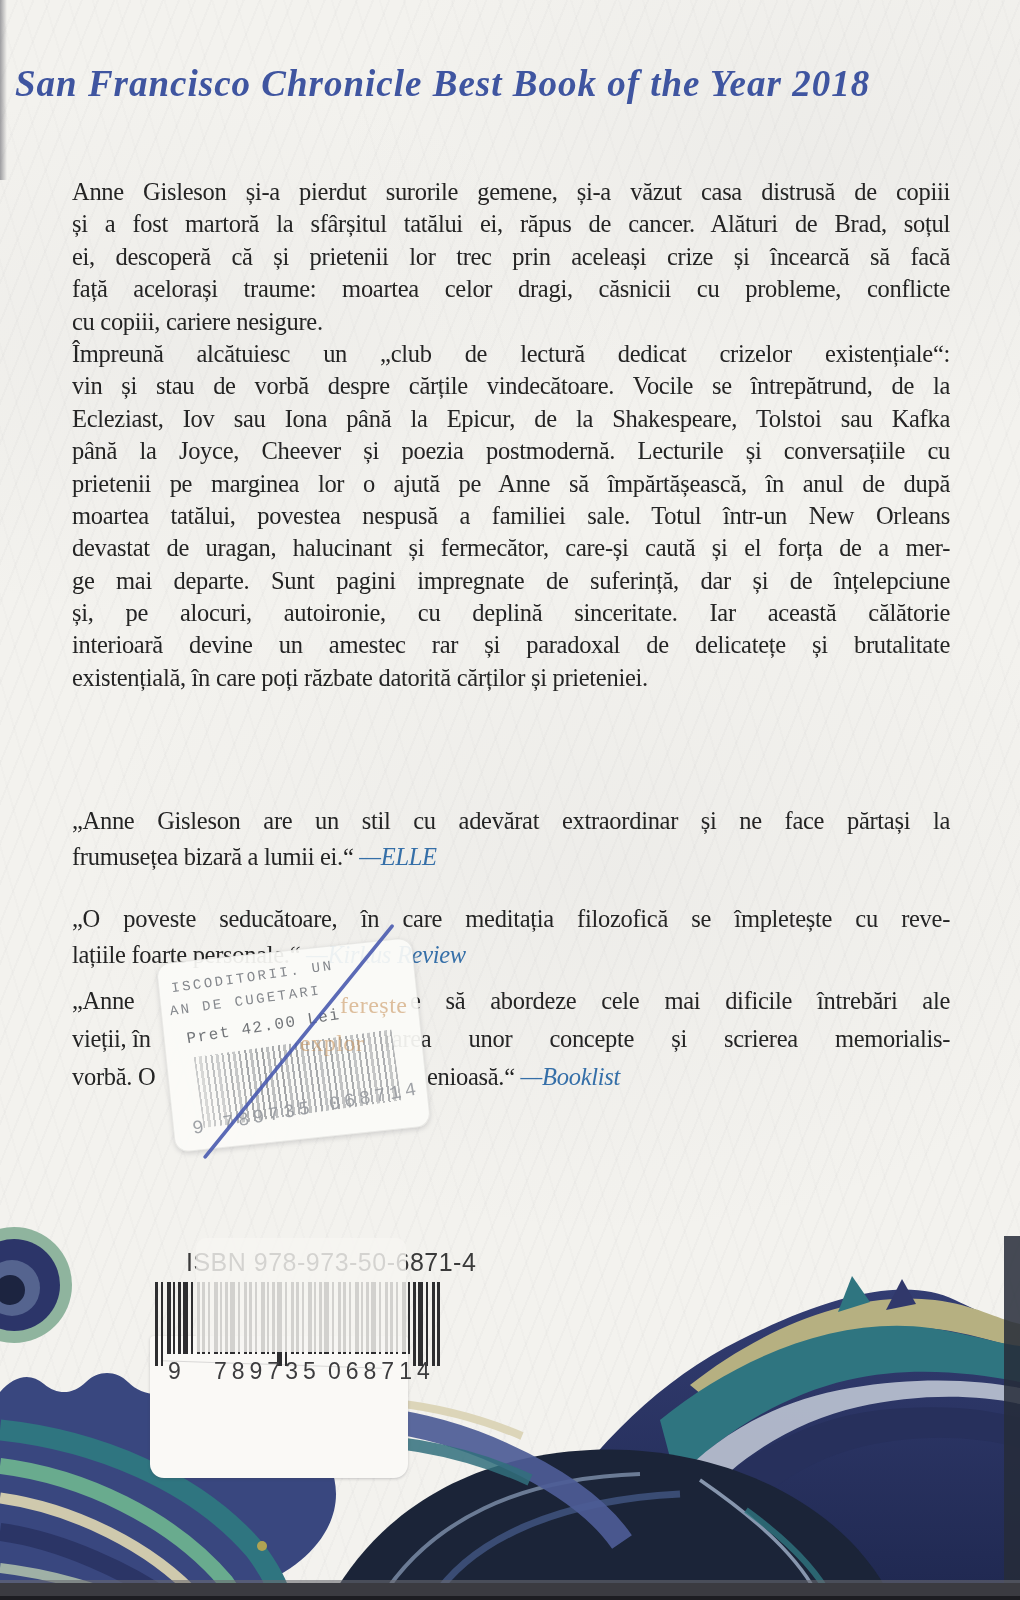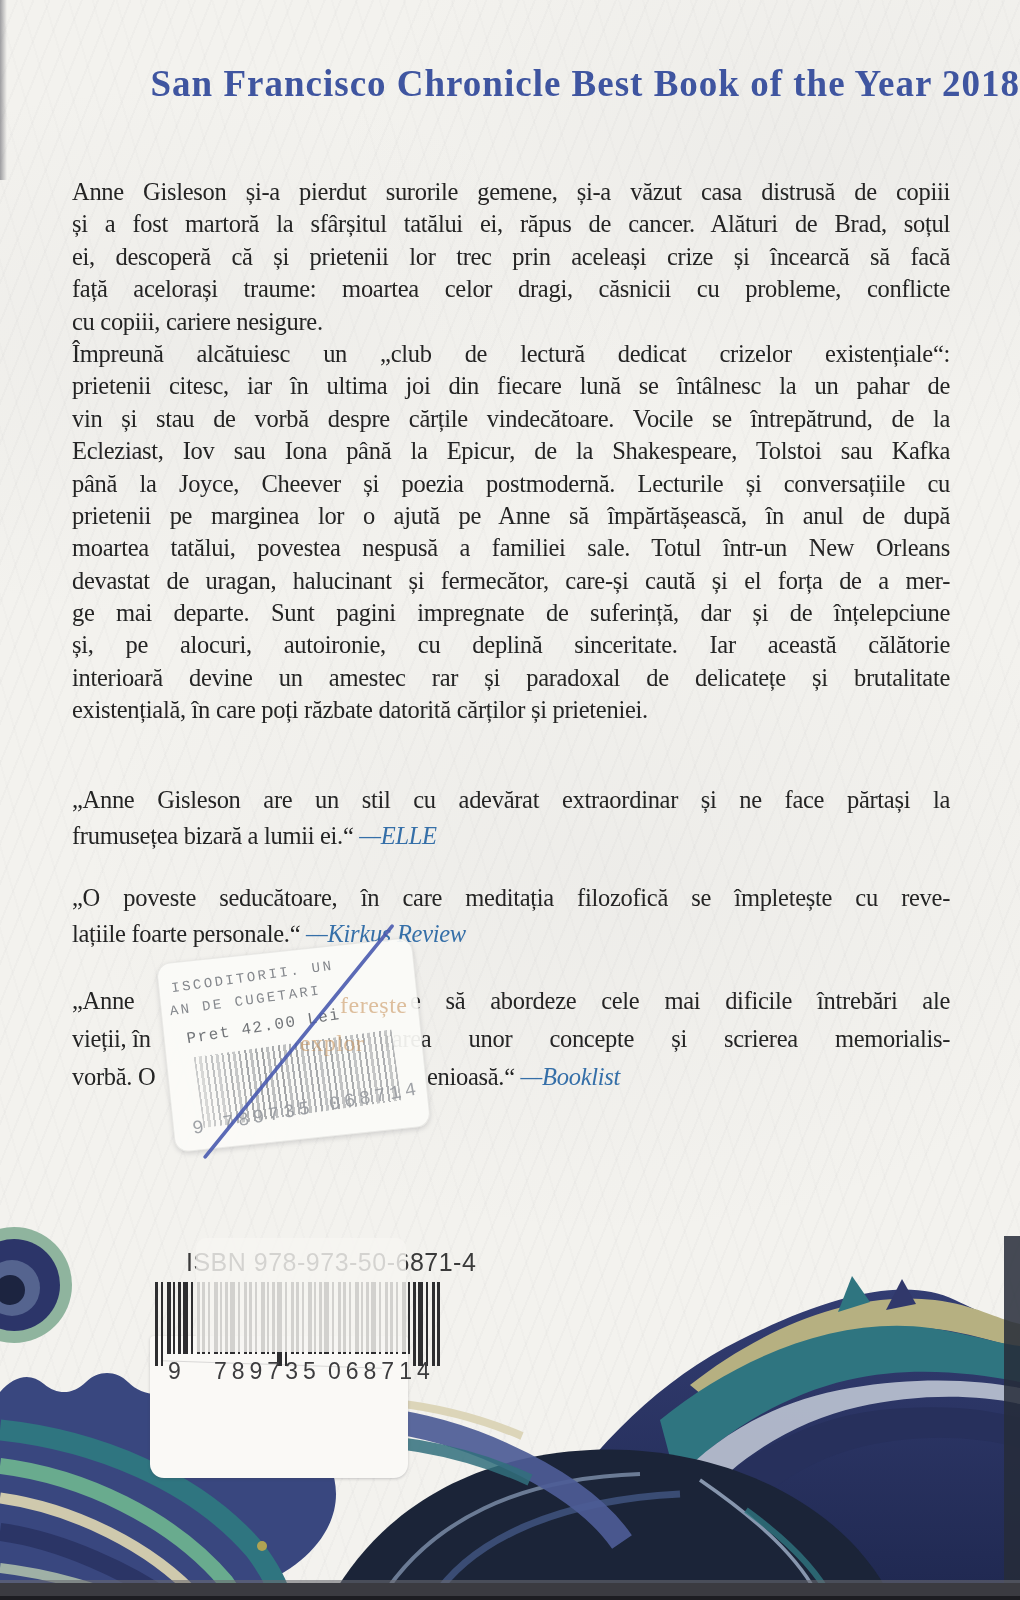--- a/index.html
+++ b/index.html
@@ -11,31 +11,31 @@
       radial-gradient(ellipse 900px 600px at 60% 55%, rgba(130,130,140,0.05), transparent 60%),
       repeating-linear-gradient(112deg, rgba(120,120,128,0.035) 0 2px, transparent 2px 15px),
       repeating-linear-gradient(74deg, rgba(120,120,128,0.025) 0 2px, transparent 2px 23px),
       #f3f2ee;
     font-family:"Liberation Serif","DejaVu Serif",serif;
     color:#242424;
   }
   .edge-left{position:absolute;left:0;top:0;width:7px;height:180px;
     background:linear-gradient(90deg,#7a7a80,rgba(122,122,128,0));opacity:.7;}
   .title{
-    position:absolute; top:62px; left:15px; right:0; text-align:right;
-    font-size:37px; letter-spacing:1px;
+    position:absolute; top:62px; left:15px; right:0; text-align:left;
+    font-style:italic; font-size:37px; letter-spacing:1px;
     color:#3f55a0; font-weight:600;
   }
   .bodytext{position:absolute; left:72px; width:878px; top:176px;
     font-size:24.5px; line-height:32.4px; letter-spacing:-0.3px;}
   .tline{text-align:justify; text-align-last:justify; height:32.4px; overflow:hidden;}
   .tline.last{text-align-last:left;}
   .quote{position:absolute; left:72px; width:878px; font-size:24.5px;
     line-height:36px; letter-spacing:-0.3px;}
-  .quote .jl{text-align:justify; text-align-last:justify;}
+  .quote .jl{text-align:justify; text-align-last:justify;margin-top:21px;}
   .src{color:#356fa8; font-style:italic;}
   .q3{position:absolute; left:72px; width:878px; font-size:24.5px; letter-spacing:-0.3px;}
   .q3line{position:relative; height:38px; line-height:38px;}
   .q3right{position:absolute; right:0; top:0;}
   .q3right.j{text-align:justify; text-align-last:justify;}
   .ghost{position:absolute; z-index:9; color:rgba(196,140,82,0.55);
     font-size:24px; letter-spacing:0.5px;text-align:right;}
   
   .sticker{
     position:absolute; left:165px; top:950px; width:255px; height:188px;
@@ -89,21 +89,20 @@
   <div class="bodytext">
     <div>
         <div class="tline">Anne Gisleson și-a pierdut surorile gemene, și-a văzut casa distrusă de copiii</div>
         <div class="tline">și a fost martoră la sfârșitul tatălui ei, răpus de cancer. Alături de Brad, soțul</div>
         <div class="tline">ei, descoperă că și prietenii lor trec prin aceleași crize și încearcă să facă</div>
         <div class="tline">față acelorași traume: moartea celor dragi, căsnicii cu probleme, conflicte</div>
         <div class="tline last">cu copiii, cariere nesigure.</div>
       </div>
     <div>
         <div class="tline">Împreună alcătuiesc un „club de lectură dedicat crizelor existențiale“:</div>
-        <div class="tline">prietenii citesc, iar în ultima joi din fiecare lună se întâlnesc la un pahar de</div>
         <div class="tline">vin și stau de vorbă despre cărțile vindecătoare. Vocile se întrepătrund, de la</div>
         <div class="tline">Ecleziast, Iov sau Iona până la Epicur, de la Shakespeare, Tolstoi sau Kafka</div>
         <div class="tline">până la Joyce, Cheever și poezia postmodernă. Lecturile și conversațiile cu</div>
         <div class="tline">prietenii pe marginea lor o ajută pe Anne să împărtășească, în anul de după</div>
         <div class="tline">moartea tatălui, povestea nespusă a familiei sale. Totul într-un New Orleans</div>
         <div class="tline">devastat de uragan, halucinant și fermecător, care-și caută și el forța de a mer-</div>
         <div class="tline">ge mai departe. Sunt pagini impregnate de suferință, dar și de înțelepciune</div>
         <div class="tline">și, pe alocuri, autoironie, cu deplină sinceritate. Iar această călătorie</div>
         <div class="tline">interioară devine un amestec rar și paradoxal de delicatețe și brutalitate</div>
         <div class="tline last">existențială, în care poți răzbate datorită cărților și prieteniei.</div>

